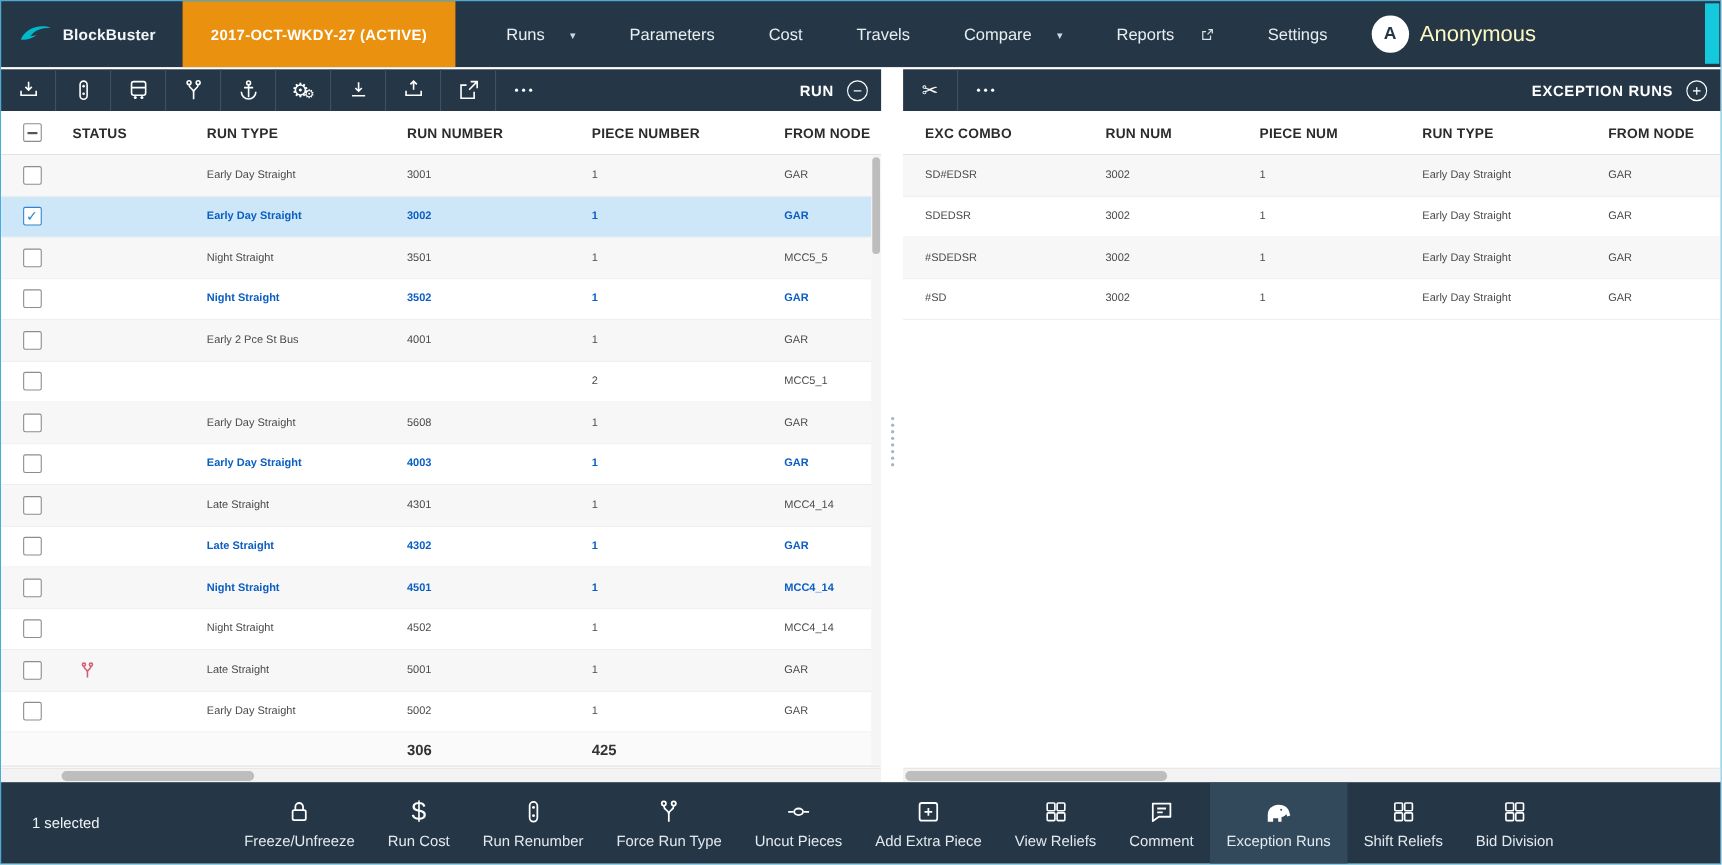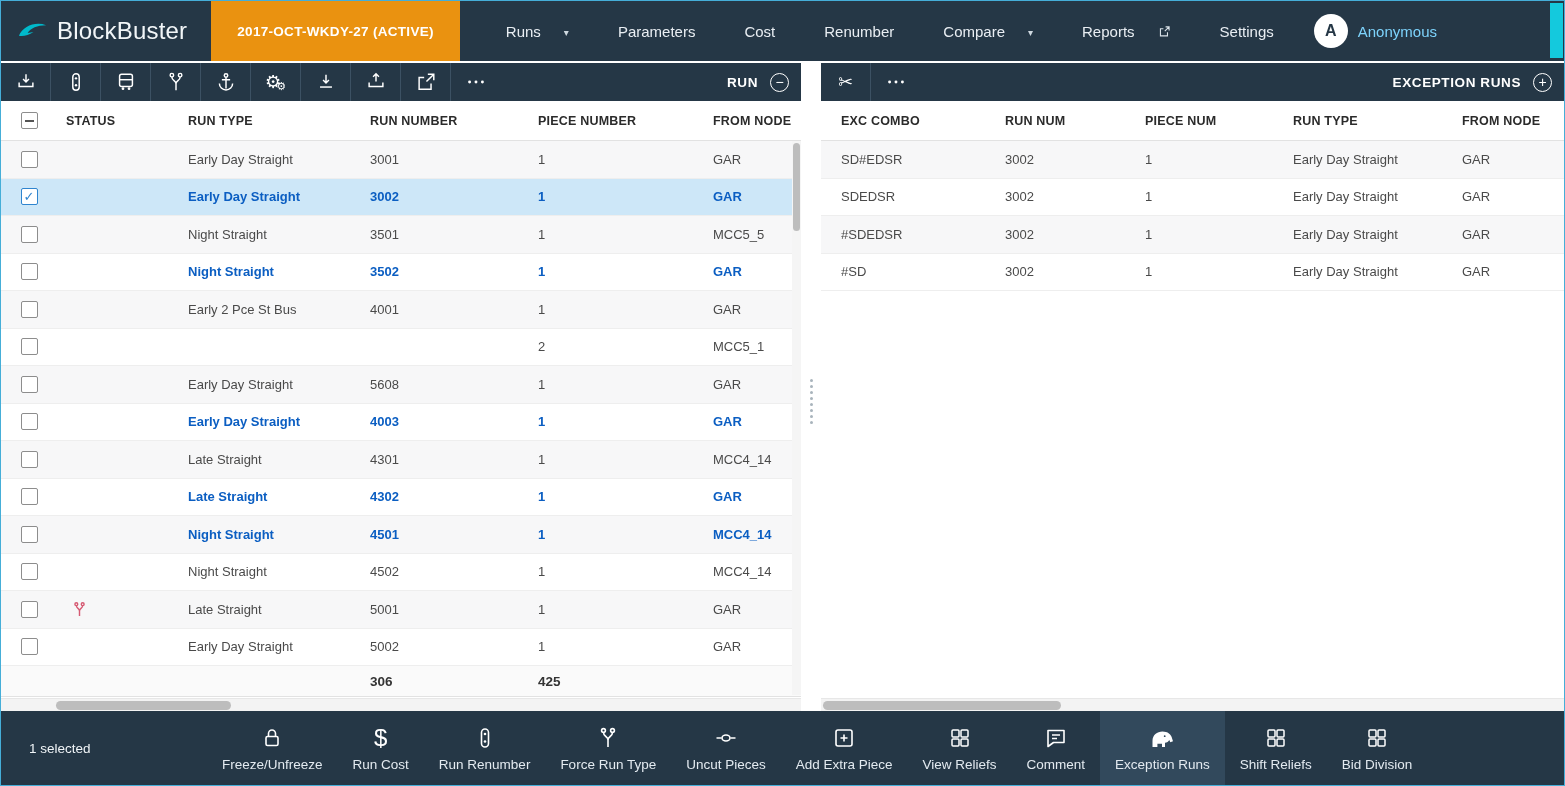--- a/index.html
+++ b/index.html
@@ -3,28 +3,28 @@
 <meta charset="utf-8">
 <style>
   *{box-sizing:border-box;margin:0;padding:0}
   html,body{width:1565px;height:786px}
   body{font-family:"Liberation Sans","DejaVu Sans",sans-serif;overflow:hidden;background:#fff}
   .app{position:relative;width:1565px;height:786px;display:flex;flex-direction:column;border:1px solid #45aed8}
 
   
   .topnav{height:60px;background:#253746;display:flex;align-items:center;color:#fff;flex:0 0 auto;position:relative}
   .brand{display:flex;align-items:center;gap:9px;padding:0 24px 0 16px;cursor:pointer}
-  .brand-text{font-size:24px;font-weight:400;letter-spacing:.2px;color:#f2f6f8}
+  .brand-text{font-size:14px;font-weight:700;letter-spacing:.2px;color:#f2f6f8}
   .sched-btn{height:60px;background:#ea9210;border:none;color:#fff;font-weight:bold;font-size:13.5px;padding:2px 26px;letter-spacing:.3px;font-family:inherit;cursor:pointer}
   .nav-items{display:flex;align-items:center;gap:49px;margin-left:46px;font-size:15px;color:#e9eef3}
   .nav-item{display:flex;align-items:center;gap:23px;cursor:pointer;white-space:nowrap}
   .caret{font-size:10px;margin-top:2px;color:#cfd9e0}
   .user{display:flex;align-items:center;gap:10px;margin-left:40px;cursor:pointer}
   .avatar{width:34px;height:34px;border-radius:50%;background:#fff;color:#253746;font-weight:bold;font-size:16px;display:flex;align-items:center;justify-content:center}
-  .user-name{font-size:15px;color:#7dd3fc}
+  .user-name{font-size:20px;color:#fef9c3}
   .teal-strip{position:absolute;right:1px;top:2px;width:13px;height:55px;background:#14c9dd}
 
   
   .toolbar-row{height:40px;background:#fff;display:flex;flex:0 0 auto;padding-top:2px}
   .toolbar{background:#253746;display:flex;align-items:center;color:#fff;height:38px}
   .toolbar.left{width:800px}
   .toolbar.right{margin-left:20px;flex:1}
   .tbtn{width:50px;height:38px;display:flex;align-items:center;justify-content:center;border-right:1px solid #3c5163;cursor:pointer;flex:0 0 auto}
   .tbtn.noborder{border-right:none}
   .tb-glyph{font-size:18px;color:#fff;line-height:1}
@@ -38,21 +38,21 @@
   .panel-left{width:800px;position:relative;flex:0 0 auto}
   .splitter{width:20px;display:flex;align-items:center;justify-content:center;cursor:col-resize}
   .grip{display:flex;flex-direction:column;gap:3px;margin-top:-10px}
   .grip i{width:3px;height:3px;background:#a9b4bc;border-radius:50%}
   .panel-right{flex:1;position:relative}
 
   .run-grid{display:grid;grid-template-columns:56px 122px 182px 168px 175px 97px}
   .exc-grid{display:grid;grid-template-columns:155px 140px 148px 169px 1fr;padding-left:20px}
   .hdr{height:40px;align-items:center;font-size:12.5px;font-weight:bold;color:#2b2b2b;border-bottom:1px solid #e2e2e2;letter-spacing:.2px}
   .cell{padding-left:9px;white-space:nowrap;overflow:hidden}
-  .rrow{height:37.5px;align-items:center;font-size:13px;color:#4a4a4a;border-bottom:1px solid #eeeeee;background:#fff;cursor:pointer}
+  .rrow{height:37.5px;align-items:center;font-size:10px;color:#4a4a4a;border-bottom:1px solid #eeeeee;background:#fff;cursor:pointer}
   .rrow.stripe{background:#f7f7f8}
   .rrow.sel{background:#cde7f8}
   .hl{color:#0b5ec2;font-weight:bold}
   .cbwrap{display:flex;justify-content:center;align-items:center;cursor:pointer}
   .cb{width:17px;height:17px;border:1.5px solid #8d8d8d;border-radius:2px;background:#fff;display:flex;align-items:center;justify-content:center}
   .cb.ind::after{content:"";width:9px;height:2px;background:#555}
   .cb.checked{border-color:#2f85cf;color:#2f85cf;font-size:13px;font-weight:bold}
   .cb.checked::after{content:"✓"}
   .status-cell{display:flex;align-items:center;padding-left:14px}
   .totals{height:31px;align-items:center;font-size:13.5px;font-weight:bold;color:#333;background:#fafafa;border-bottom:1px solid #e2e2e2}
@@ -91,21 +91,21 @@
           <span>Runs</span>
           <span class="caret">▾</span>
         </div>
       <div class="nav-item">
           <span>Parameters</span>
         </div>
       <div class="nav-item">
           <span>Cost</span>
         </div>
       <div class="nav-item">
-          <span>Renumber</span>
+          <span>Travels</span>
         </div>
       <div class="nav-item">
           <span>Compare</span>
           <span class="caret">▾</span>
         </div>
       <div class="nav-item">
           <span>Reports</span>
           <svg class="ic" width="13" height="13" viewBox="0 0 24 24" fill="none" stroke="#dce4ea" stroke-width="2">
             <path d="M17.5 13.5V20h-13V7H10"></path>
             <path d="M14 3.5h6.5V10M20 4l-7.5 7.5"></path>

